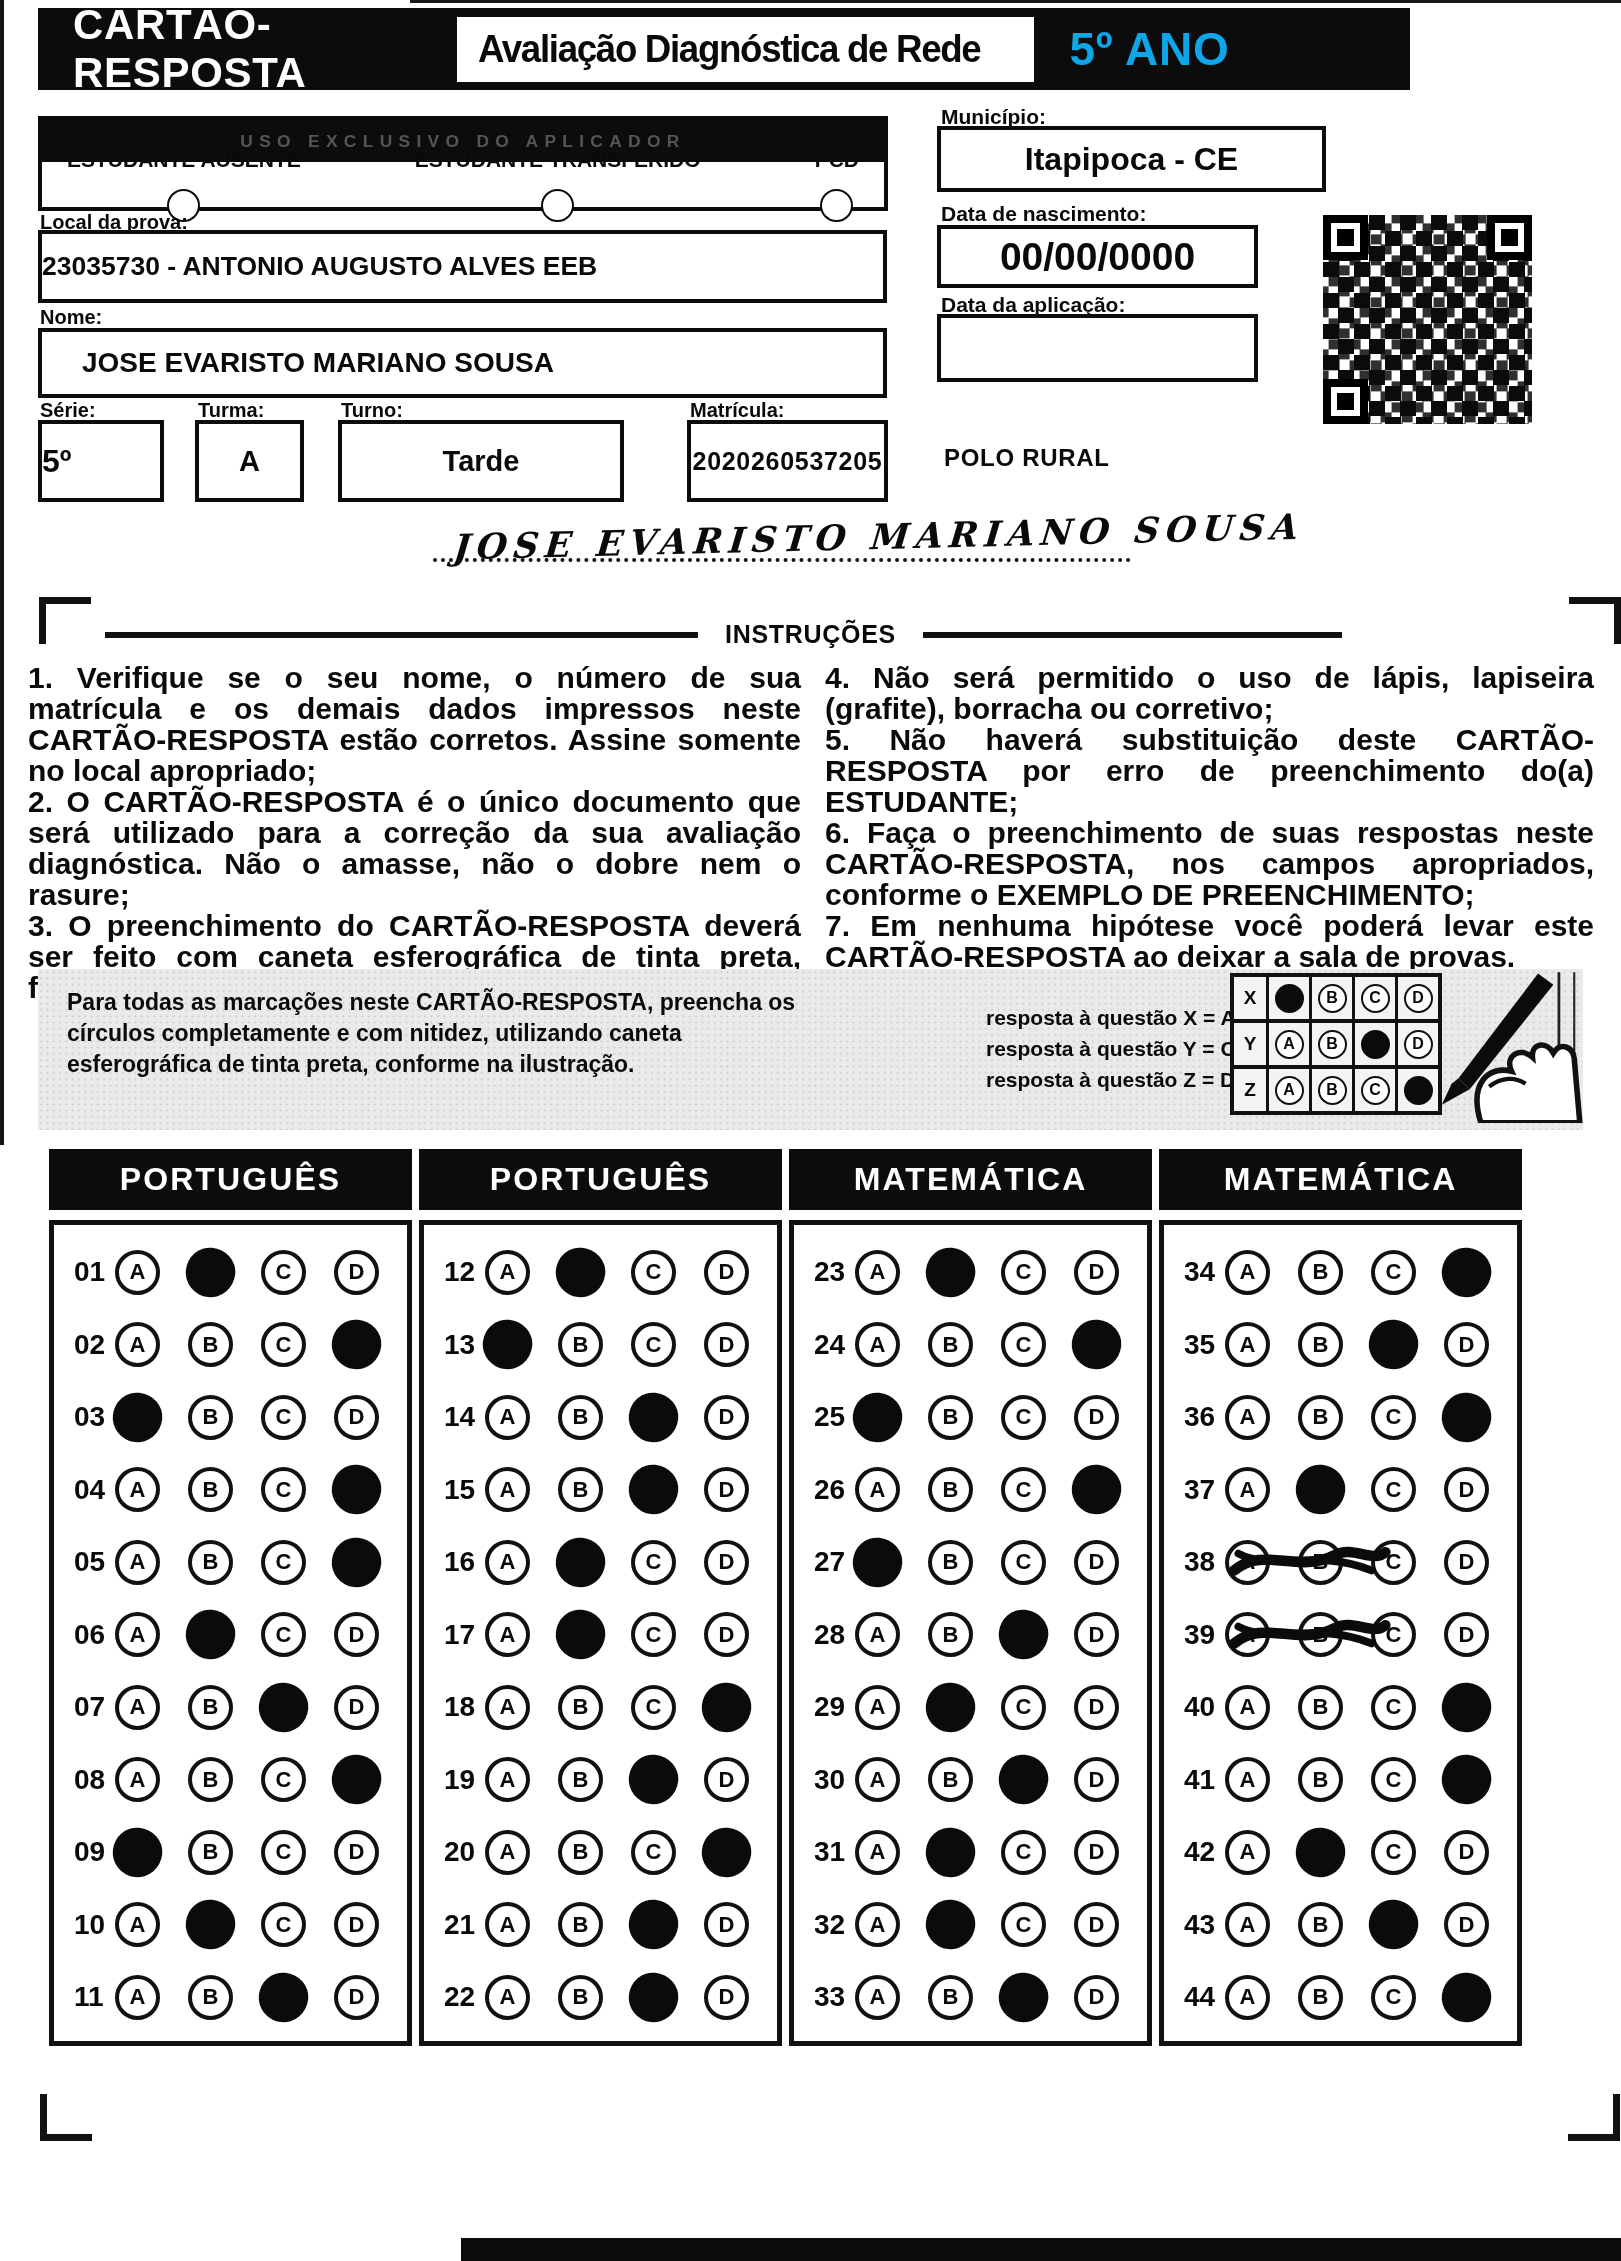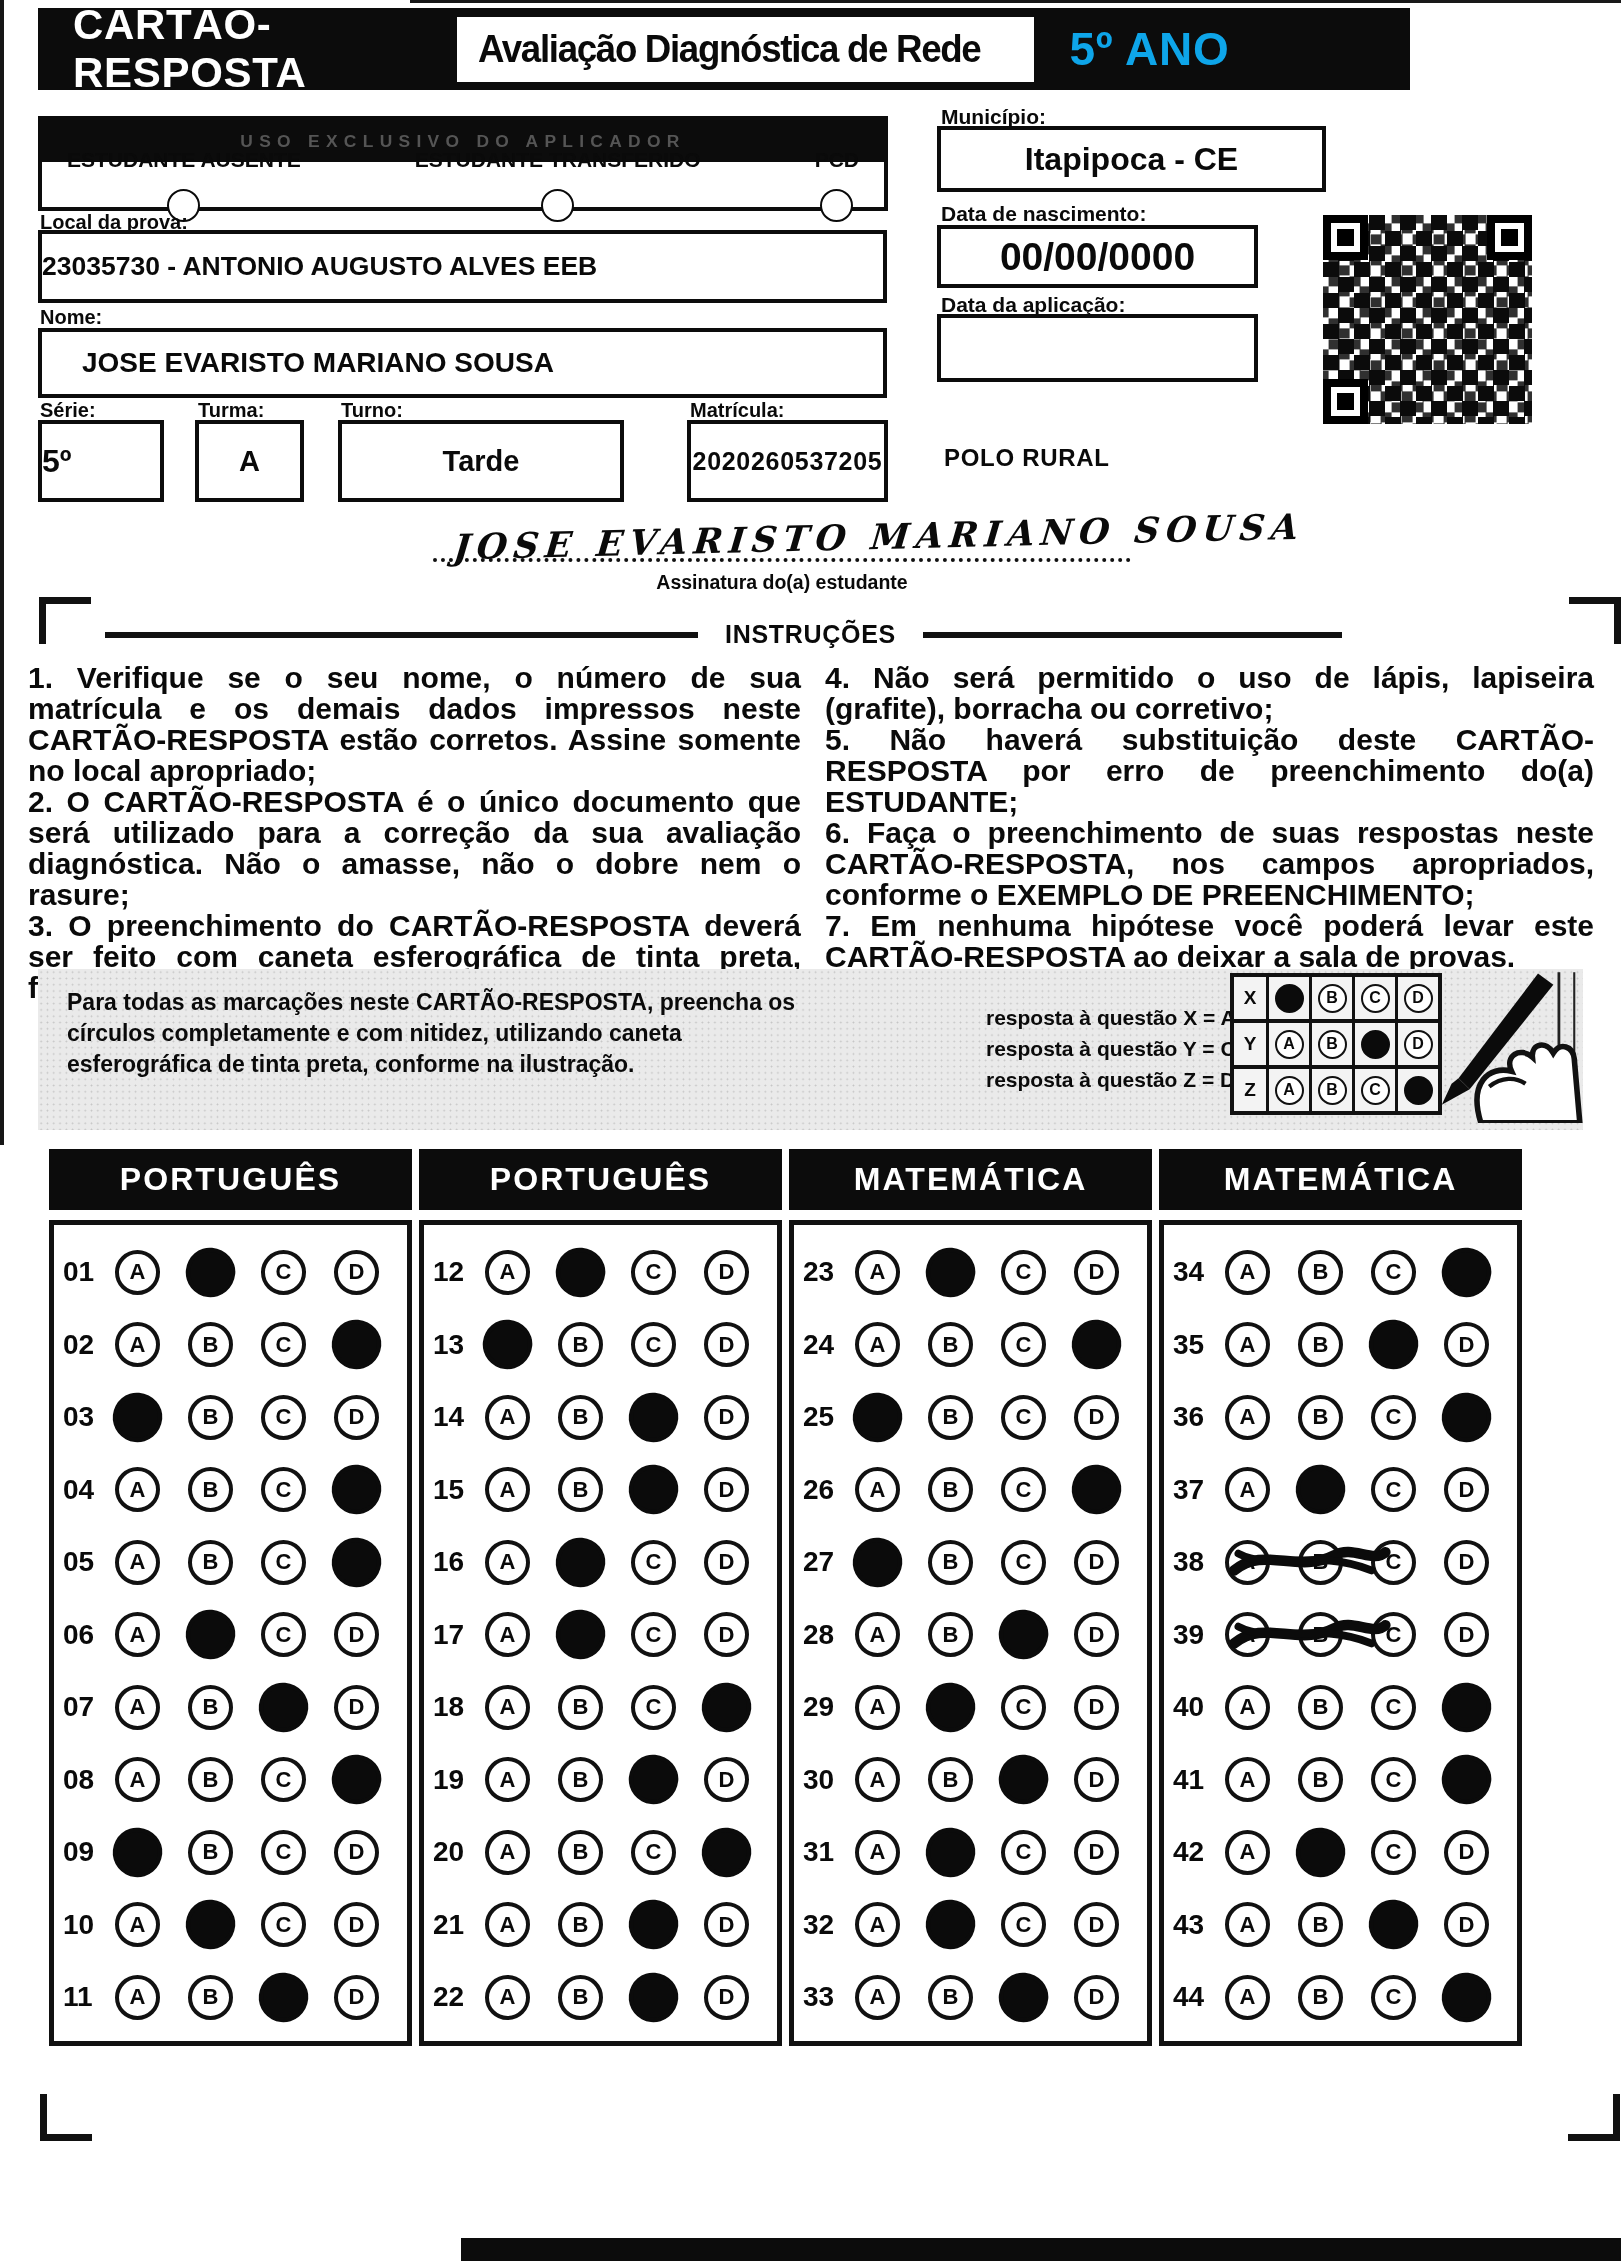--- a/index.html
+++ b/index.html
@@ -104,21 +104,21 @@
   .ex-bubble.filled{background:#0b0b0b;border-color:#0b0b0b;}
   .hand-illu{position:absolute;left:1362px;top:2.8px;}
 
   
   .answers-grid{position:absolute;left:49px;top:1149px;width:1473px;
       display:grid;grid-template-columns:repeat(4,363px);column-gap:7px;}
   .ans-header{height:61px;background:#0c0c0c;color:#fff;display:flex;align-items:center;justify-content:center;
       font-size:32px;font-weight:bold;letter-spacing:2.1px;}
   .ans-box{margin-top:9.8px;border:5.6px solid #111;height:826px;box-sizing:border-box;background:#fff;
       padding:14px 0 9.8px 0;display:flex;flex-direction:column;justify-content:space-between;}
-  .ans-row{display:flex;align-items:center;position:relative;padding-left:9px;height:67px;}
+  .ans-row{display:flex;align-items:center;position:relative;padding-left:20px;height:67px;}
   .ans-num{width:56px;font-size:28px;font-weight:bold;}
   .bubble{width:45px;height:45px;border:4.2px solid #111;border-radius:50%;box-sizing:border-box;
       display:flex;align-items:center;justify-content:center;font-size:22px;font-weight:bold;
       margin-right:28px;background:#fff;flex:none;}
   .bubble.filled{background:#0b0b0b;border-color:#0b0b0b;color:transparent;
       border-radius:48% 52% 50% 50%/50% 48% 52% 50%;transform:rotate(6deg) scale(1.1);}
   .strike-overlay{position:absolute;left:66px;top:5.6px;width:161px;height:56px;pointer-events:none;}
 
   
   .bottom-bar{position:absolute;left:461px;top:2238px;width:1161px;height:24px;background:#0c0c0c;}
@@ -201,21 +201,20 @@
 
   <div class="qr">
     <div class="qr-inner"></div>
     <div class="qr-finder qr-f-tl"></div>
     <div class="qr-finder qr-f-tr"></div>
     <div class="qr-finder qr-f-bl"></div>
   </div>
 
   <div class="sig-script">JOSE EVARISTO MARIANO SOUSA</div>
   <div class="sig-line"></div>
-  <div class="sig-label">Assinatura do(a) estudante</div>
 
   <div class="corner corner-tl"></div>
   <div class="corner corner-tr"></div>
   <div class="corner corner-bl"></div>
   <div class="corner corner-br"></div>
 
   <div class="instr-rule instr-rule-left"></div>
   <div class="instr-title">INSTRUÇÕES</div>
   <div class="instr-rule instr-rule-right"></div>
   <div class="instr-col instr-col-left">

